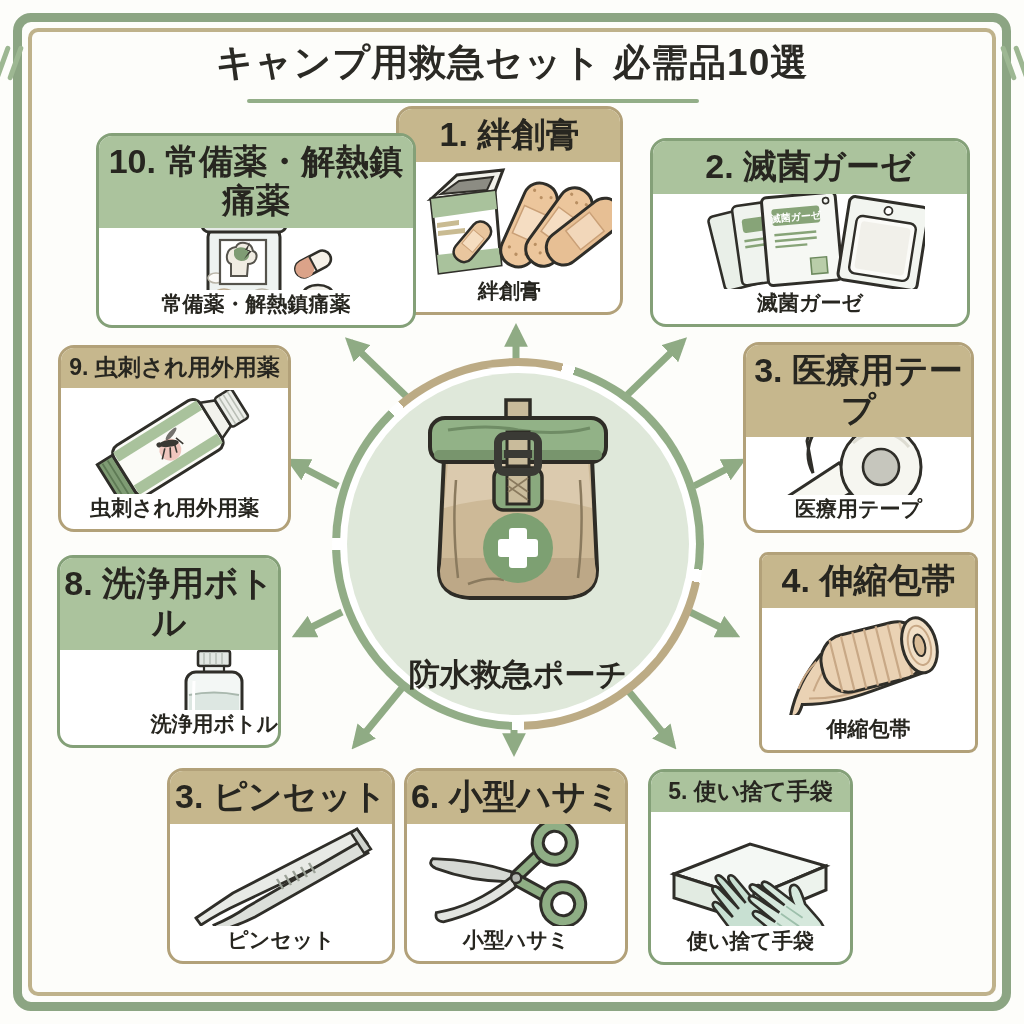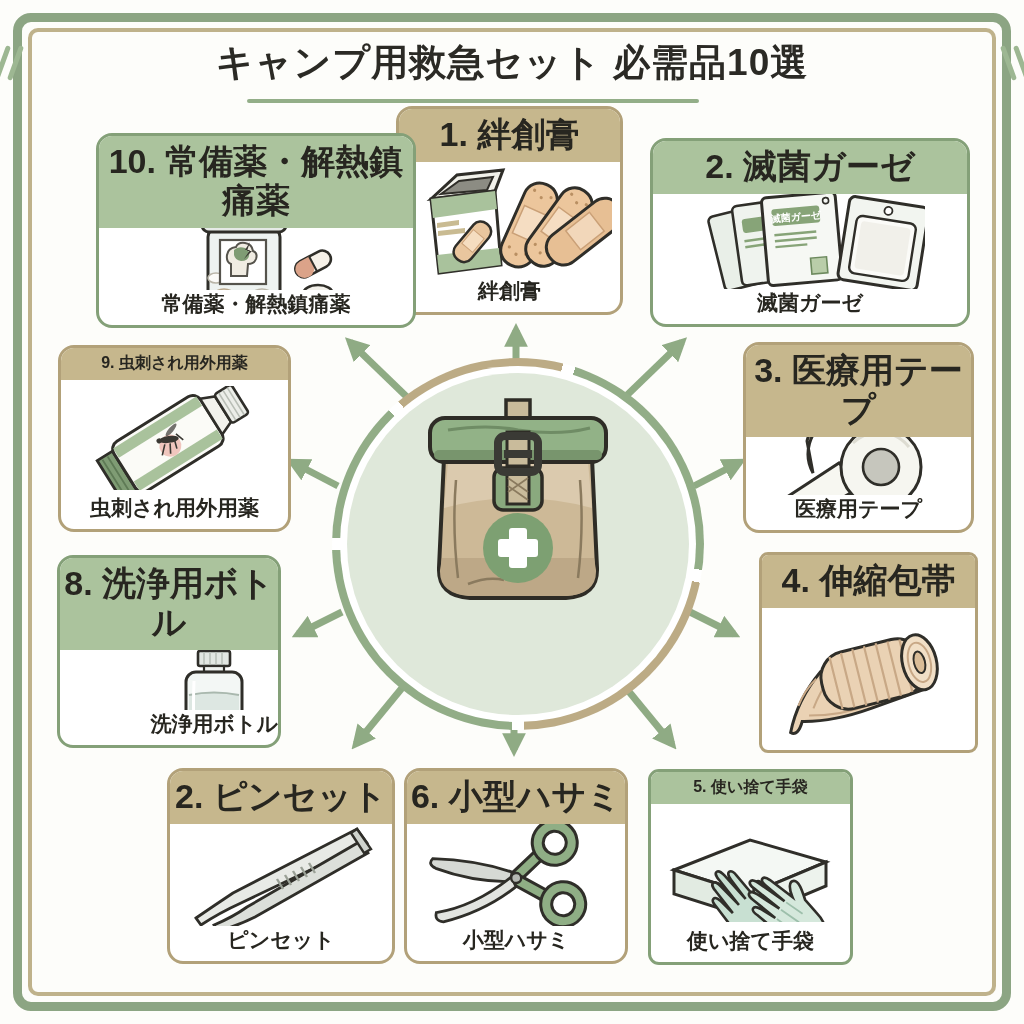--- a/index.html
+++ b/index.html
@@ -14,21 +14,21 @@
   .marks{display:flex;gap:8px;}
   .marks i{display:block;width:5px;height:36px;background:#9db792;border-radius:3px;}
   .marks.left i{transform:rotate(20deg);}
   .marks.right i{transform:rotate(-20deg);}
   .title-underline{position:absolute;top:99px;left:247px;width:452px;height:4px;background:#93ae88;border-radius:2px;}
   
   .card{position:absolute;background:#ffffff;border-radius:16px;display:flex;flex-direction:column;overflow:hidden;box-sizing:border-box;}
   .card.tan{border:3px solid #b2a179;}
   .card.green{border:3px solid #84a078;}
   .card header{font-weight:bold;text-align:center;font-size:34px;line-height:1.15;padding:6px 3px 8px;color:#272620;}
-  .card header.small{font-size:16px;}
+  .card header.small{font-size:23px;}
   .card.tan header{background:#c6b78d;}
   .card.green header{background:#abc39d;}
   .card .art{flex:1;display:flex;align-items:center;justify-content:center;overflow:hidden;padding:2px 4px 0;}
   .card .caption{margin:0 0 7px;text-align:center;font-weight:bold;font-size:21px;color:#272620;}
   
   .hub{position:absolute;left:332px;top:358px;width:372px;height:372px;}
   .hub .ring{position:absolute;inset:0;border-radius:50%;
     background:conic-gradient(#bcab85 0deg 14deg,#ffffff 14deg 18deg,#92ad87 18deg 98deg,#ffffff 98deg 102deg,
                #bcab85 102deg 178deg,#ffffff 178deg 182deg,#92ad87 182deg 268deg,#ffffff 268deg 272deg,
                #92ad87 272deg 316deg,#ffffff 316deg 320deg,#bcab85 320deg 360deg);}
@@ -104,20 +104,21 @@
       <rect x="99" y="84" width="22" height="32" fill="#c9bb9b" stroke="#2e2c26" stroke-width="3"></rect>
       <path d="M100,90 L120,104 M100,104 L120,90 M100,98 L120,112" stroke="#8a7a5e" stroke-width="1.8"></path>
       <rect x="99" y="44" width="22" height="34" fill="#c9bb9b" stroke="#2e2c26" stroke-width="3"></rect>
       <rect x="90" y="48" width="40" height="36" rx="7" fill="none" stroke="#3a3a35" stroke-width="8"></rect>
       <rect x="96" y="62" width="28" height="8" fill="#3a3a35"></rect>
 
       <circle cx="110" cy="160" r="35" fill="#7da072"></circle>
       <rect x="101" y="140" width="18" height="40" rx="3" fill="#ffffff"></rect>
       <rect x="90" y="151" width="40" height="18" rx="3" fill="#ffffff"></rect>
     </svg>
+    <div class="label">防水救急ポーチ</div>
   </div>
 
   <section class="card tan" style="left:396px;top:106px;width:227px;height:209px;">
     <header>1. 絆創膏</header>
     <div class="art">
       <svg width="205" height="120" viewBox="0 0 205 120">
         <path d="M24,38 L50,14 L96,9 L88,30 Z" fill="#f1f1ea" stroke="#2f2e29" stroke-width="3"></path>
         <path d="M34,33 L52,20 L86,16 L80,29 Z" fill="#8c8c83" stroke="#2f2e29" stroke-width="2"></path>
         <path d="M24,38 L88,30 L94,104 L32,112 Z" fill="#ffffff" stroke="#2f2e29" stroke-width="3"></path>
         <path d="M24,38 L88,30 L90,48 L26,57 Z" fill="#a9c29c"></path>
@@ -210,23 +211,24 @@
           <path d="M20,80 Q50,88 90,84 L150,78 L150,30 L50,36 Q20,58 6,88 Q12,94 20,80 Z" fill="#ead2b4" stroke="#2f2e29" stroke-width="3"></path>
           <path d="M28,76 Q60,84 90,80 M20,64 Q30,50 44,42 M34,70 Q44,56 56,46" fill="none" stroke="#c8a886" stroke-width="2"></path>
           <rect x="48" y="22" width="104" height="58" rx="26" fill="#ead2b4" stroke="#2f2e29" stroke-width="3"></rect>
           <path d="M62,24 L62,78 M74,23 L74,79 M86,22 L86,80 M98,22 L98,80 M110,22 L110,80 M122,23 L122,79 M134,24 L134,78" stroke="#c8a886" stroke-width="2.2"></path>
           <ellipse cx="148" cy="51" rx="17" ry="28" fill="#f1dfc6 " stroke="#2f2e29" stroke-width="3"></ellipse>
           <ellipse cx="148" cy="51" rx="11" ry="20" fill="none" stroke="#c8a886" stroke-width="2"></ellipse>
           <ellipse cx="148" cy="51" rx="5.5" ry="11" fill="#d9bc97" stroke="#2f2e29" stroke-width="2"></ellipse>
         </g>
       </svg>
     </div>
-  </section>
-
-  <section class="card green" style="left:648px;top:769px;width:205px;height:196px;border-radius:11px;">
+    <p class="caption">伸縮包帯</p>
+  </section>
+
+  <section class="card green" style="left:648px;top:769px;width:205px;height:196px;">
     <header class="small">5. 使い捨て手袋</header>
     <div class="art">
       <svg width="185" height="110" viewBox="0 0 185 110">
         <path d="M16,58 L92,28 L168,50 L92,82 Z" fill="#f4f8f4" stroke="#2f2e29" stroke-width="3"></path>
         <path d="M16,58 L92,82 L92,106 L16,82 Z" fill="#e2ebe2" stroke="#2f2e29" stroke-width="3"></path>
         <path d="M92,82 L168,50 L168,74 L92,106 Z" fill="#edf3ed" stroke="#2f2e29" stroke-width="3"></path>
         <g transform="translate(28,76) rotate(-42)">
           <path d="M14,96 C8,84 6,70 8,58 L10,34 C10,24 16,24 17,33 L18,50 L20,22 C20,12 27,12 27,22 L28,48 L30,16 C30,6 37,6 37,16 L37,48 L39,24 C40,14 46,15 46,24 L45,52 C50,44 56,40 59,44 C62,48 56,56 50,64 L46,80 C44,90 40,96 36,98 Z" fill="#c8e0d2" stroke="#2f2e29" stroke-width="2.6"></path>
         </g>
         <g transform="translate(66,92) rotate(-55)">
@@ -254,21 +256,21 @@
           <circle cx="139" cy="89" r="17" fill="none" stroke="#2f2e29" stroke-width="14"></circle>
           <circle cx="139" cy="89" r="17" fill="none" stroke="#8fae85" stroke-width="8"></circle>
           <circle cx="95" cy="58" r="5" fill="#b4b8b2" stroke="#2f2e29" stroke-width="2.4"></circle>
         </g>
       </svg>
     </div>
     <p class="caption">小型ハサミ</p>
   </section>
 
   <section class="card tan" style="left:167px;top:768px;width:228px;height:196px;">
-    <header>2. ピンセット</header>
+    <header>3. ピンセット</header>
     <div class="art">
       <svg width="200" height="110" viewBox="0 0 200 110">
         <path d="M176,8 L186,22 L60,82 Q38,92 20,104 L15,97 Q34,84 52,72 Z" fill="#e8eae6" stroke="#2f2e29" stroke-width="2.8"></path>
         <path d="M180,20 L187,32 L74,96 Q54,106 36,110 L33,104 Q52,96 66,86 Z" fill="#dcdfda" stroke="#2f2e29" stroke-width="2.8"></path>
         <path d="M176,8 L190,28 L183,32 L170,12 Z" fill="#cfd3cd" stroke="#2f2e29" stroke-width="2.4"></path>
         <path d="M96,58 L102,68 M104,54 L110,64 M112,50 L118,60 M120,46 L126,56 M128,42 L134,52" stroke="#9aa096" stroke-width="2.4"></path>
       </svg>
     </div>
     <p class="caption">ピンセット</p>
   </section>

